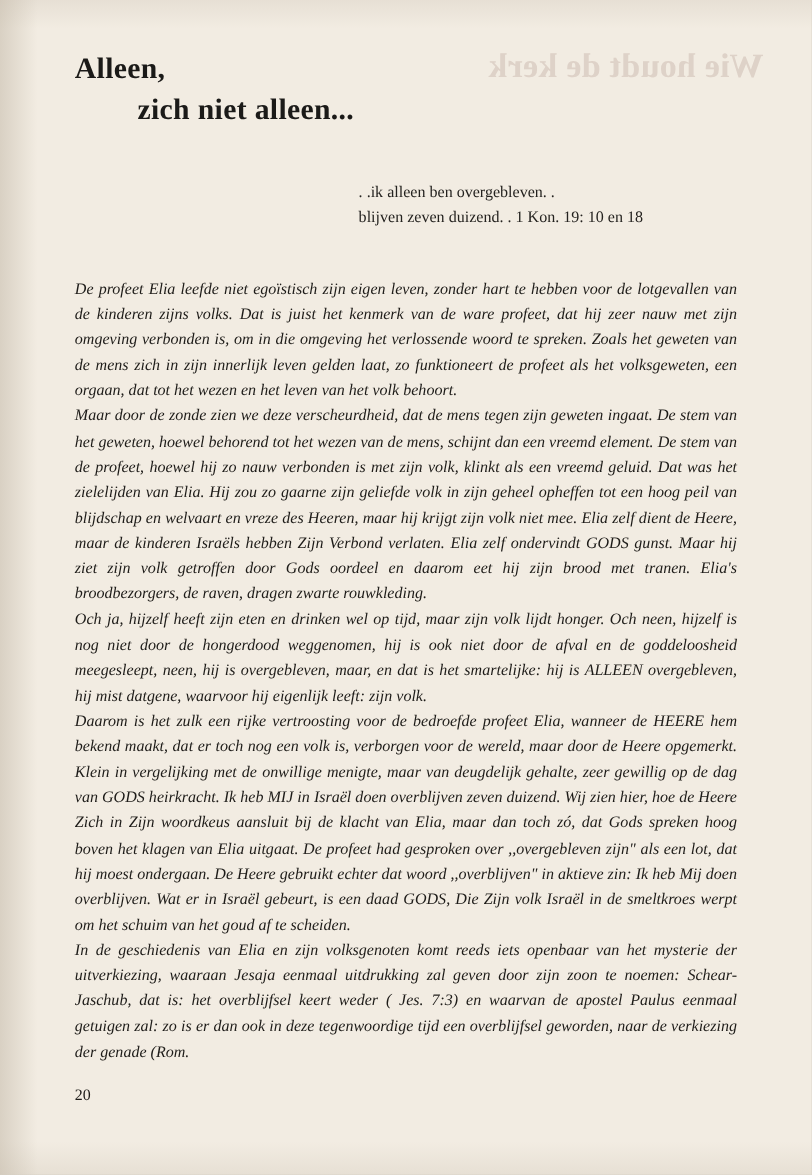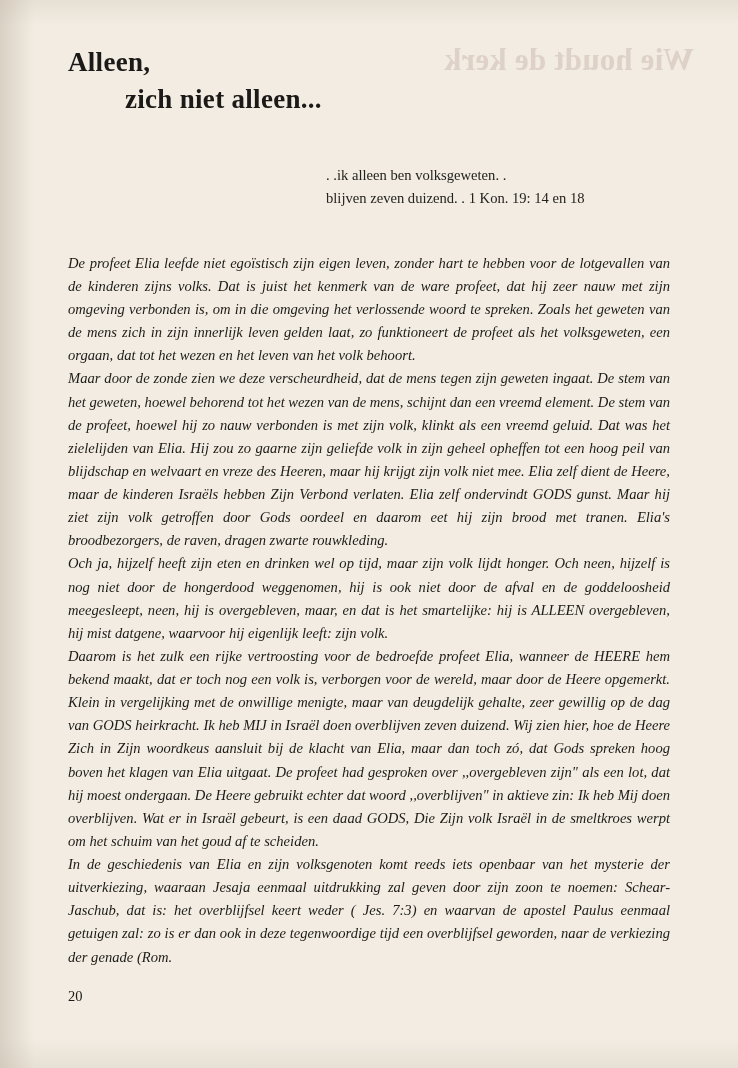--- a/index.html
+++ b/index.html
@@ -100,22 +100,22 @@
   <div class="ghost">Wie houdt de kerk</div>
 
   <div class="content">
 
     <h1 class="title">
       <span>Alleen,</span>
       <span class="title-line2">zich niet alleen...</span>
     </h1>
 
     <div class="epigraph">
-      <div>. .ik alleen ben volksgeweten. .</div>
-      <div>blijven zeven duizend. .  1 Kon. 19: 14 en 18</div>
+      <div>. .ik alleen ben overgebleven. .</div>
+      <div>blijven zeven duizend. .  1 Kon. 19: 10 en 18</div>
     </div>
 
     <div class="body-text">
       <p>De profeet Elia leefde niet egoïstisch zijn eigen leven, zonder hart te hebben voor de lotgevallen van de kinderen zijns volks. Dat is juist het kenmerk van de ware profeet, dat hij zeer nauw met zijn omgeving verbonden is, om in die omgeving het verlossende woord te spreken. Zoals het geweten van de mens zich in zijn innerlijk leven gelden laat, zo funktioneert de profeet als het volksgeweten, een orgaan, dat tot het wezen en het leven van het volk behoort.</p>
       <p>Maar door de zonde zien we deze verscheurdheid, dat de mens tegen zijn geweten ingaat. De stem van het geweten, hoewel behorend tot het wezen van de mens, schijnt dan een vreemd element. De stem van de profeet, hoewel hij zo nauw verbonden is met zijn volk, klinkt als een vreemd geluid. Dat was het zielelijden van Elia. Hij zou zo gaarne zijn geliefde volk in zijn geheel opheffen tot een hoog peil van blijdschap en welvaart en vreze des Heeren, maar hij krijgt zijn volk niet mee. Elia zelf dient de Heere, maar de kinderen Israëls hebben Zijn Verbond verlaten. Elia zelf ondervindt GODS gunst. Maar hij ziet zijn volk getroffen door Gods oordeel en daarom eet hij zijn brood met tranen. Elia's broodbezorgers, de raven, dragen zwarte rouwkleding.</p>
       <p>Och ja, hijzelf heeft zijn eten en drinken wel op tijd, maar zijn volk lijdt honger. Och neen, hijzelf is nog niet door de hongerdood weggenomen, hij is ook niet door de afval en de goddeloosheid meegesleept, neen, hij is overgebleven, maar, en dat is het smartelijke: hij is ALLEEN overgebleven, hij mist datgene, waarvoor hij eigenlijk leeft: zijn volk.</p>
       <p>Daarom is het zulk een rijke vertroosting voor de bedroefde profeet Elia, wanneer de HEERE hem bekend maakt, dat er toch nog een volk is, verborgen voor de wereld, maar door de Heere opgemerkt. Klein in vergelijking met de onwillige menigte, maar van deugdelijk gehalte, zeer gewillig op de dag van GODS heirkracht. Ik heb MIJ in Israël doen overblijven zeven duizend. Wij zien hier, hoe de Heere Zich in Zijn woordkeus aansluit bij de klacht van Elia, maar dan toch zó, dat Gods spreken hoog boven het klagen van Elia uitgaat. De profeet had gesproken over ,,overgebleven zijn" als een lot, dat hij moest ondergaan. De Heere gebruikt echter dat woord ,,overblijven" in aktieve zin: Ik heb Mij doen overblijven. Wat er in Israël gebeurt, is een daad GODS, Die Zijn volk Israël in de smeltkroes werpt om het schuim van het goud af te scheiden.</p>
       <p>In de geschiedenis van Elia en zijn volksgenoten komt reeds iets openbaar van het mysterie der uitverkiezing, waaraan Jesaja eenmaal uitdrukking zal geven door zijn zoon te noemen: Schear-Jaschub, dat is: het overblijfsel keert weder ( Jes. 7:3) en waarvan de apostel Paulus eenmaal getuigen zal: zo is er dan ook in deze tegenwoordige tijd een overblijfsel geworden, naar de verkiezing der genade (Rom.</p>
     </div>
   </div>

